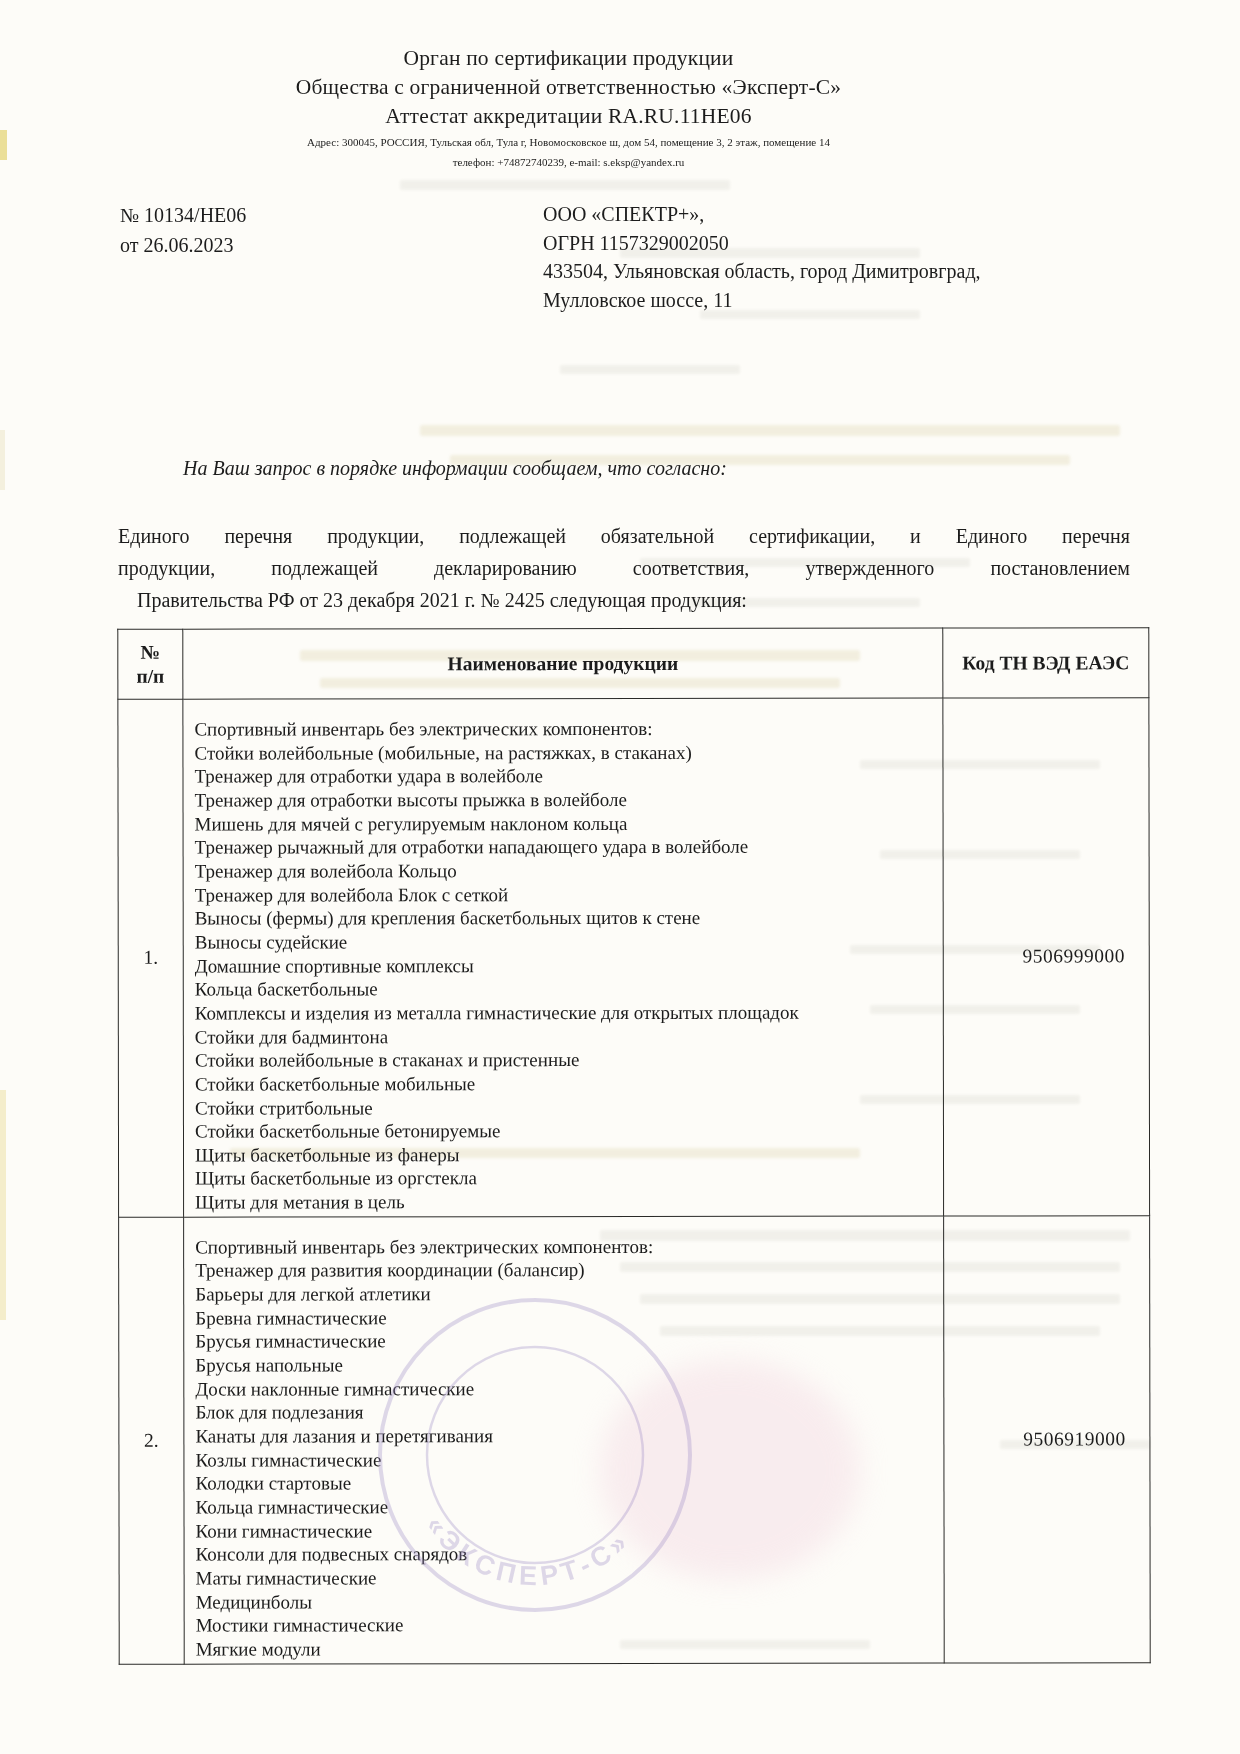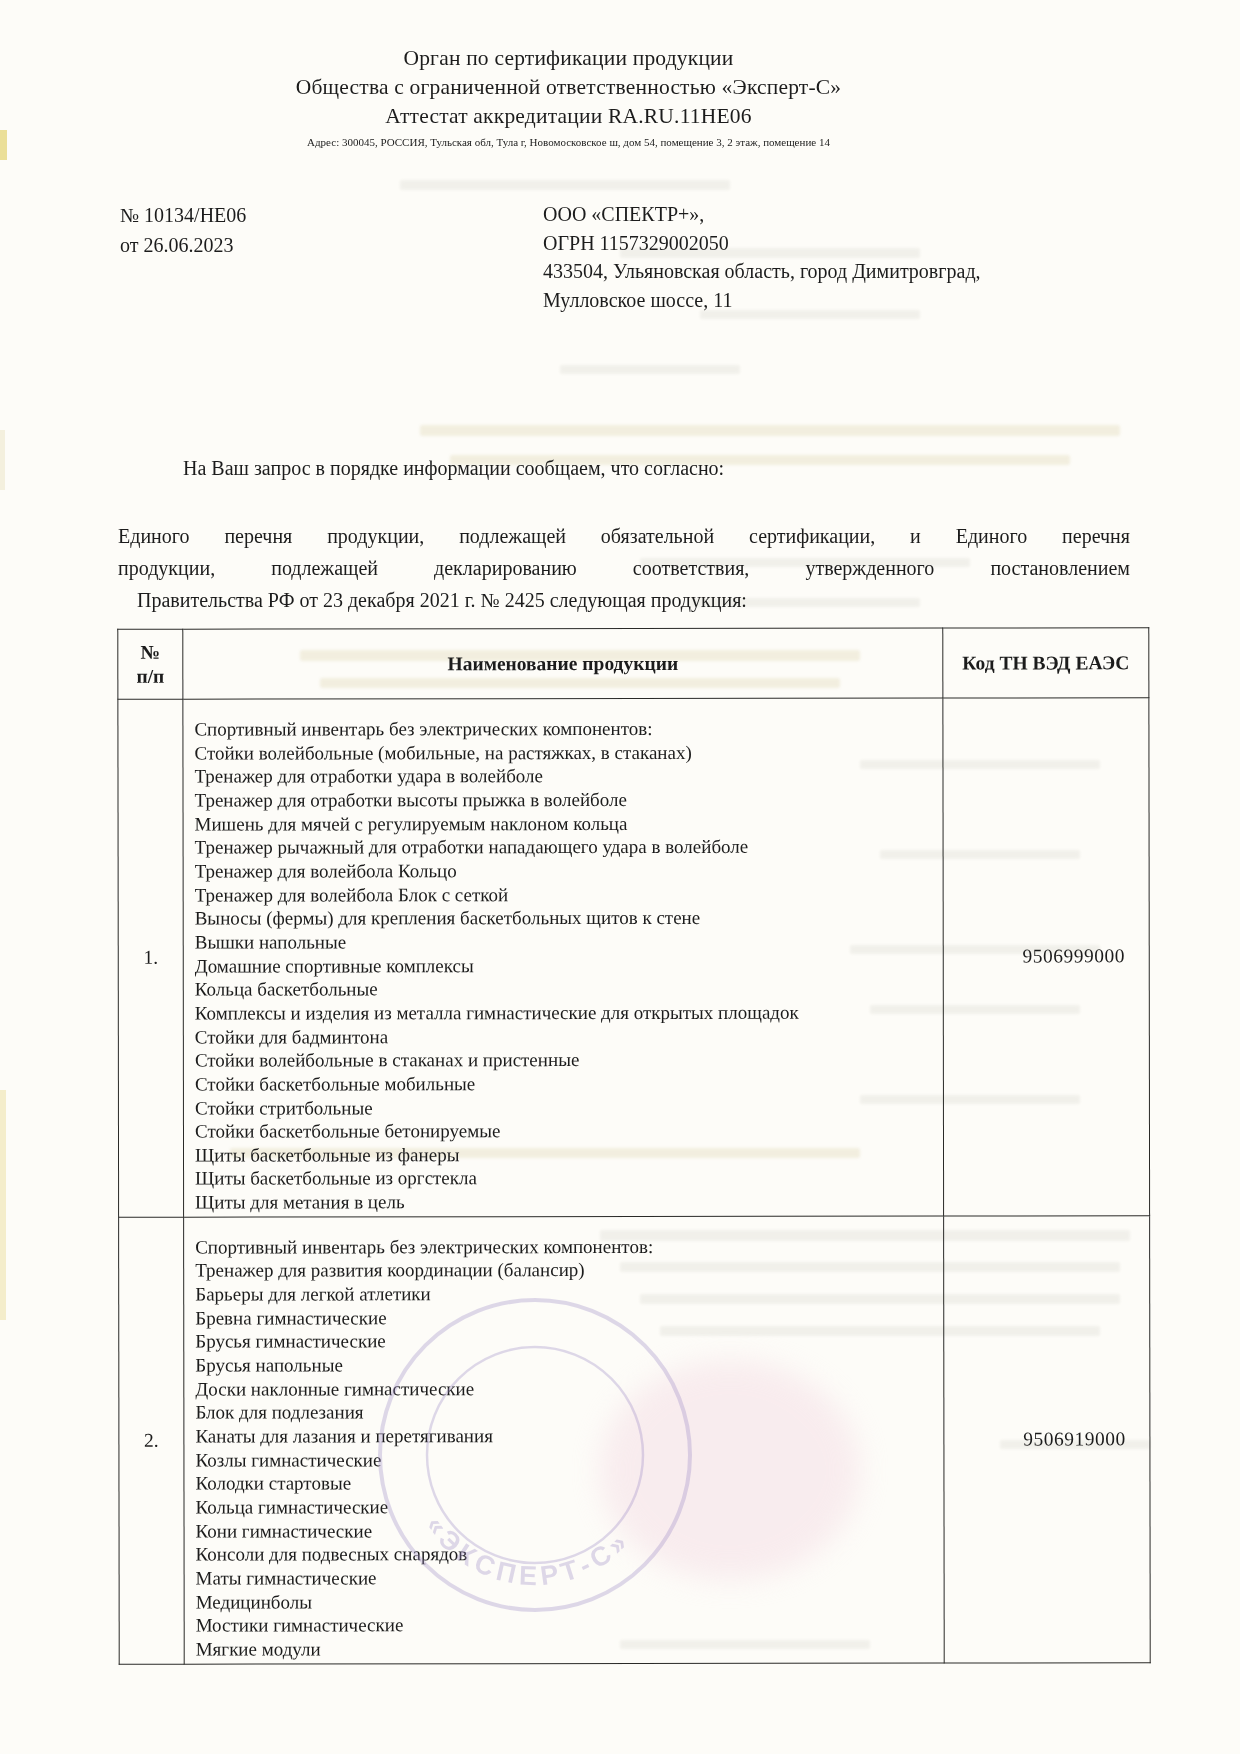--- a/index.html
+++ b/index.html
@@ -20,21 +20,21 @@
   
   .org-header { position: absolute; top: 44px; left: 0; width: 1137px; text-align: center; }
   .org-header .h-line { font-size: 21.5px; line-height: 29px; letter-spacing: 0.2px; }
   .org-header .h-small { font-size: 11px; line-height: 17px; margin-top: 3px; }
 
   
   .ref-block { position: absolute; left: 120px; top: 200px; font-size: 20px; line-height: 30px; }
   .recipient-block { position: absolute; left: 543px; top: 200px; font-size: 20px; line-height: 28.5px; width: 600px; }
 
   
-  .intro-par { position: absolute; left: 120px; top: 457px; width: 1010px; font-size: 20px; text-indent: 63px; }
+  .intro-par { position: absolute; left: 120px; top: 457px; width: 1010px; font-size: 20px; text-indent: 63px; font-style: italic; }
   .main-par { position: absolute; left: 118px; top: 520px; width: 1012px; font-size: 20px; }
   .main-par .jline { text-align: justify; text-align-last: justify; line-height: 32px; }
   .main-par .jline.last { text-align-last: left; margin-left: 19px; }
 
   
   .products-table {
     position: absolute; left: 118px; top: 628px; width: 1010px;
     border-collapse: collapse; table-layout: fixed;
     transform: rotate(-0.08deg);
   }
@@ -92,20 +92,21 @@
   <div class="edge-strip" style="left:0; top:130px; width:7px; height:30px; background:#ddc94a; opacity:.55;"></div>
   <div class="edge-strip" style="left:0; top:1090px; width:6px; height:230px; background:#ece0a0; opacity:.5;"></div>
   <div class="edge-strip" style="left:0; top:430px; width:5px; height:60px; background:#e7dfb9; opacity:.4;"></div>
   <div class="smudge" style="left:600px; top:1360px; width:260px; height:220px; background:#f3d9e2; opacity:.45;"></div>
 
   <div class="org-header">
     <div class="h-line">Орган по сертификации продукции</div>
     <div class="h-line">Общества с ограниченной ответственностью «Эксперт-С»</div>
     <div class="h-line">Аттестат аккредитации RA.RU.11НЕ06</div>
     <div class="h-small">Адрес: 300045, РОССИЯ, Тульская обл, Тула г, Новомосковское ш, дом 54, помещение 3, 2 этаж, помещение 14</div>
+    <div class="h-small">телефон: +74872740239, e-mail: s.eksp@yandex.ru</div>
   </div>
 
   <div class="ref-block">
     <div>№ 10134/НЕ06</div>
     <div>от 26.06.2023</div>
   </div>
 
   <div class="recipient-block">
     <div>ООО «СПЕКТР+»,</div>
     <div>ОГРН 1157329002050</div>
@@ -138,21 +139,21 @@
           <td class="td-items">
             <div class="item-line">Спортивный инвентарь без электрических компонентов:</div>
             <div class="item-line">Стойки волейбольные (мобильные, на растяжках, в стаканах)</div>
             <div class="item-line">Тренажер для отработки удара в волейболе</div>
             <div class="item-line">Тренажер для отработки высоты прыжка в волейболе</div>
             <div class="item-line">Мишень для мячей с регулируемым наклоном кольца</div>
             <div class="item-line">Тренажер рычажный для отработки нападающего удара в волейболе</div>
             <div class="item-line">Тренажер для волейбола Кольцо</div>
             <div class="item-line">Тренажер для волейбола Блок с сеткой</div>
             <div class="item-line">Выносы (фермы) для крепления баскетбольных щитов к стене</div>
-            <div class="item-line">Вышки напольные</div>
+            <div class="item-line">Выносы судейские</div>
             <div class="item-line">Домашние спортивные комплексы</div>
             <div class="item-line">Кольца баскетбольные</div>
             <div class="item-line">Комплексы и изделия из металла гимнастические для открытых площадок</div>
             <div class="item-line">Стойки для бадминтона</div>
             <div class="item-line">Стойки волейбольные в стаканах и пристенные</div>
             <div class="item-line">Стойки баскетбольные мобильные</div>
             <div class="item-line">Стойки стритбольные</div>
             <div class="item-line">Стойки баскетбольные бетонируемые</div>
             <div class="item-line">Щиты баскетбольные из фанеры</div>
             <div class="item-line">Щиты баскетбольные из оргстекла</div>

